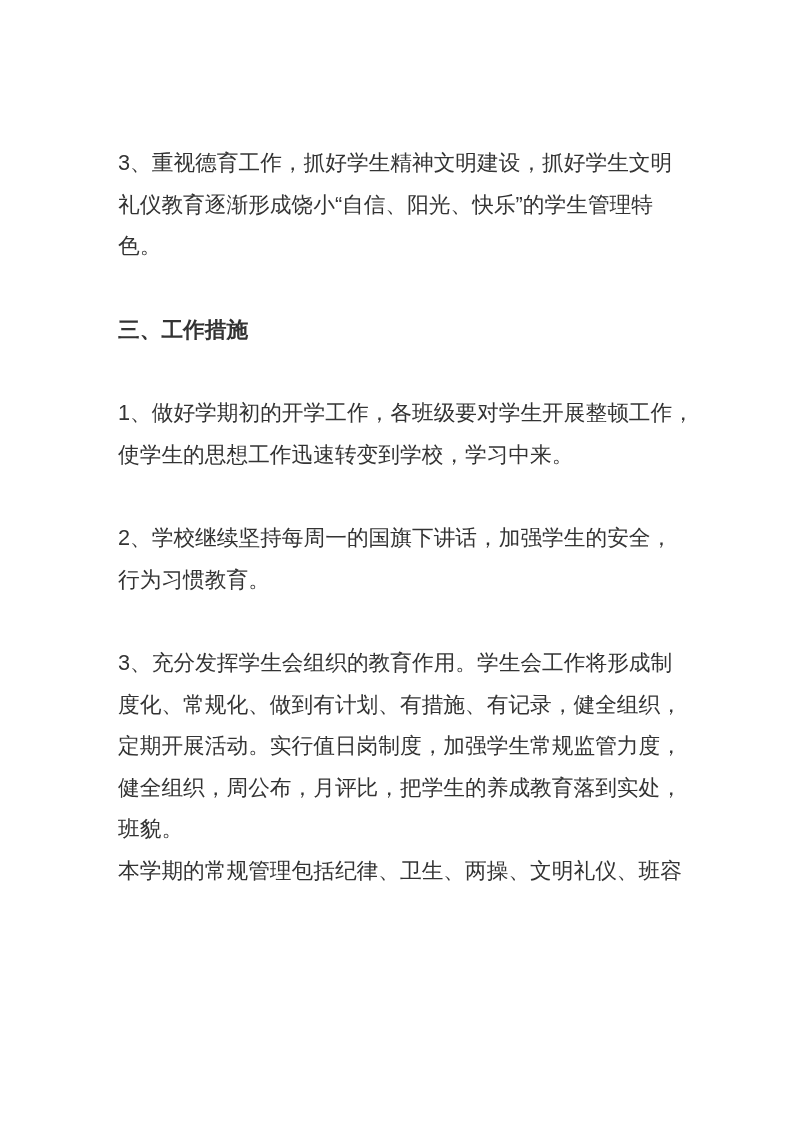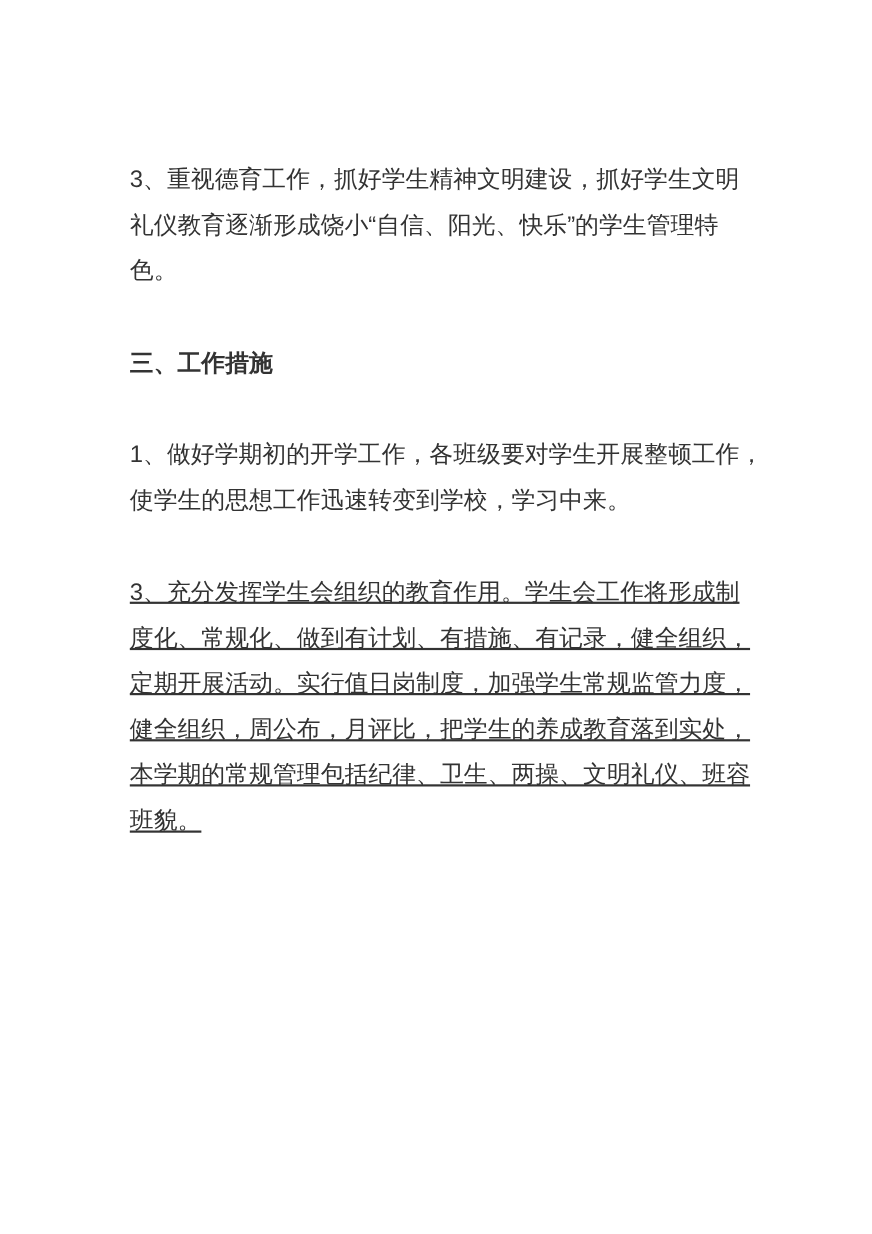--- a/index.html
+++ b/index.html
@@ -19,21 +19,20 @@
     width: 793px;
     height: 1122px;
     padding: 142px 42px 0 118px;
     background: #ffffff;
   }
   .para {
     margin: 0 0 42px 0;
   }
   .para:last-child {
     margin-bottom: 0;
-    text-decoration: underline;
   }
   .line {
     font-size: 21.7px;
     line-height: 41.5px;
     white-space: nowrap;
     letter-spacing: 0;
     text-align: left;
   }
   .heading .line {
     font-weight: bold; 
@@ -53,23 +52,27 @@
 
   <div class="para heading">
     <div class="line">三、工作措施</div>
   </div>
 
   <div class="para">
     <div class="line">1、做好学期初的开学工作，各班级要对学生开展整顿工作，</div>
     <div class="line">使学生的思想工作迅速转变到学校，学习中来。</div>
   </div>
 
+  <div class="para">
+    <div class="line">2、学校继续坚持每周一的国旗下讲话，加强学生的安全，</div>
+    <div class="line">行为习惯教育。</div>
+  </div>
 
   <div class="para">
     <div class="line">3、充分发挥学生会组织的教育作用。学生会工作将形成制</div>
     <div class="line">度化、常规化、做到有计划、有措施、有记录，健全组织，</div>
     <div class="line">定期开展活动。实行值日岗制度，加强学生常规监管力度，</div>
     <div class="line">健全组织，周公布，月评比，把学生的养成教育落到实处，</div>
+    <div class="line">班貌。</div>
     <div class="line">本学期的常规管理包括纪律、卫生、两操、文明礼仪、班容</div>
-    <div class="line">班貌。</div>
   </div>
 
 </div>
 
 </body></html>

